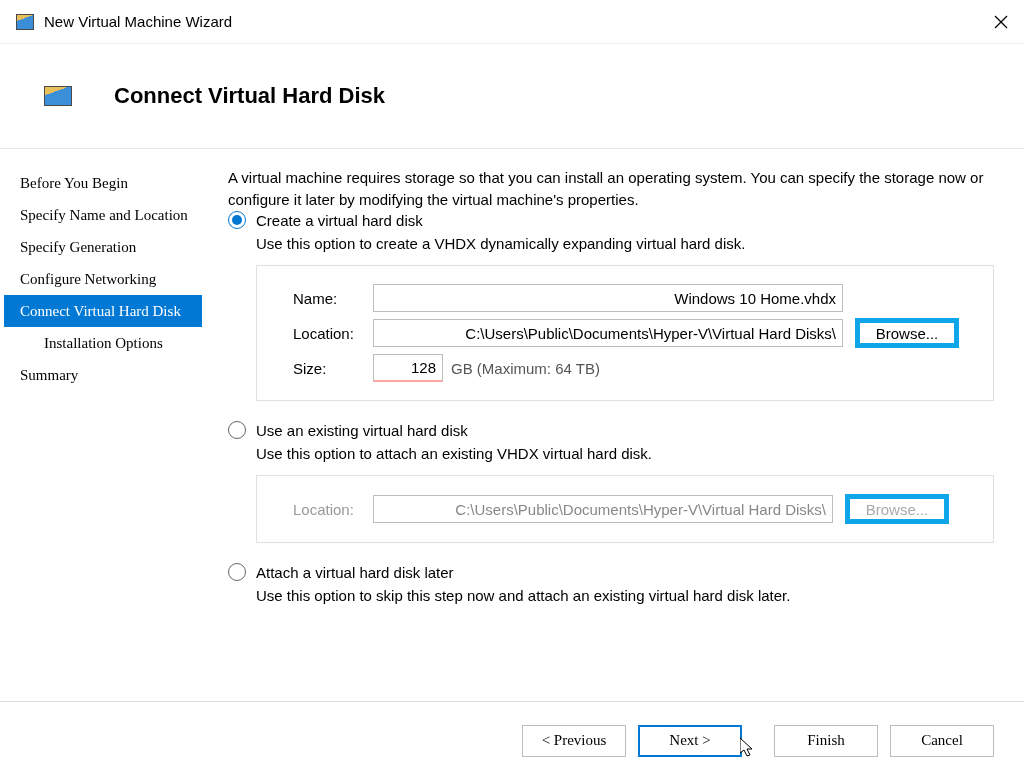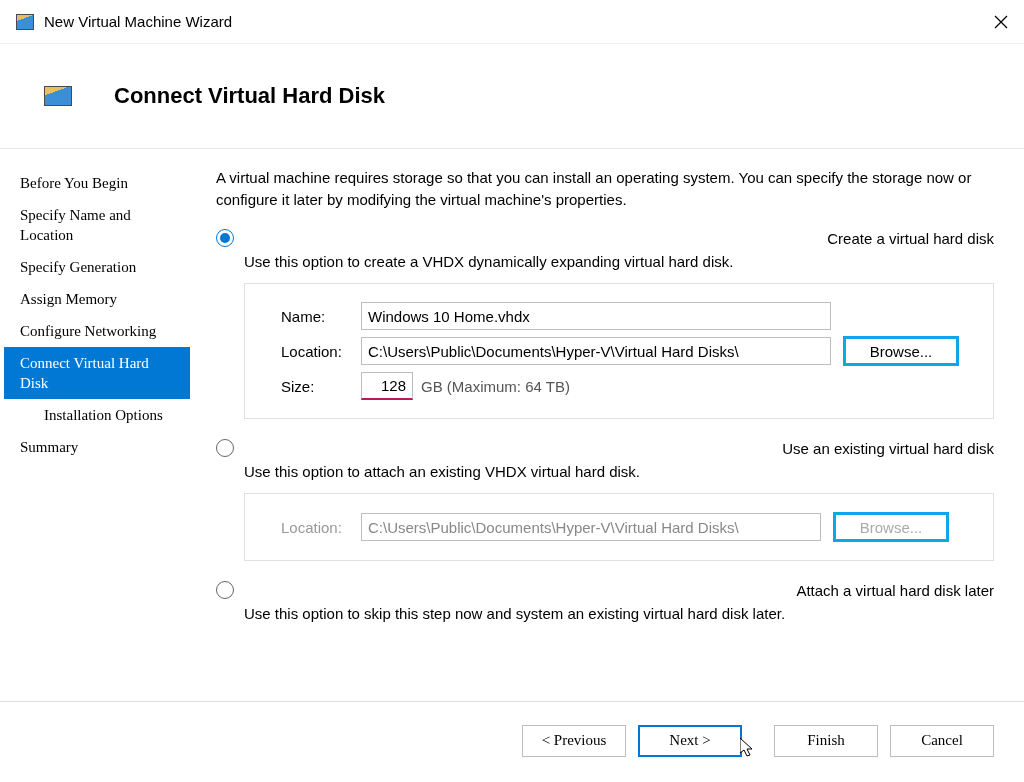--- a/index.html
+++ b/index.html
@@ -18,41 +18,41 @@
     .divider-h { height: 1px; background: #e8e8e8; }
 
     .content { display:flex; height: 552px; }
 
     .sidebar { width: 245px; padding-top: 18px; padding-left: 4px; }
     .sidebar-item { font-size: 15px; color: #000; padding: 6px 14px 6px 16px; line-height: 20px; cursor:pointer;font-family:Liberation Serif, serif; }
     .sidebar-item.indent { padding-left: 40px; }
     .sidebar-item.selected { background: #0078d4; color: #fff; }
 
     .main { flex:1; padding: 18px 30px 0 26px; font-size: 15px; color:#000; }
-    .intro { line-height: 22px; margin-bottom: 18px; }
+    .intro { line-height: 22px; }
 
-    .radio-row { display:flex; align-items:center; margin-bottom:4px;justify-content:space-between; }
+    .radio-row { display:flex; align-items:center; margin-bottom:4px; }
     .radio { width:18px; height:18px; border:1.5px solid #666; border-radius:50%; margin-right:10px; display:flex; align-items:center; justify-content:center; cursor:pointer; flex-shrink:0;}
     .radio.checked { border-color:#0078d4; }
     .radio.checked::after { content:''; width:10px; height:10px; background:#0078d4; border-radius:50%; }
     .radio-label { font-size:15px; }
     .option-desc { margin-left:28px; color:#000; margin-bottom:10px; line-height:22px; }
 
     .form-box { border:1px solid #e0e0e0; padding:12px 18px 12px 20px; margin-left:28px; margin-bottom:20px; }
     .field-row { display:flex; align-items:center; margin:6px 16px; }
     .field-label { width:80px; font-size:15px; }
     .field-label.disabled { color:#999; }
-    .text-input { border:1px solid #bdbdbd; height:28px; padding:0 6px; font-size:15px; background:#fff; }
+    .text-input { border:1px solid #bdbdbd; height:28px; padding:0 6px; font-size:15px; background:#fff;text-align:right; }
     .text-input.disabled { color:#888; background:#fff; }
     .name-input { width:470px; }
     .loc-input { width:470px; }
     .loc-input2 { width:460px; }
-    .size-input { width:52px; text-align:right; border-bottom:2px solid #be185d; }
+    .size-input { width:70px; text-align:right; border-bottom:2px solid #fca5a5; }
     .size-suffix { margin-left:8px; color:#555; }
-    .browse-btn { width:116px; height:30px; border:3px solid #0ea5e9; background:#fff; font-size:15px; margin-left:12px; cursor:pointer; }
+    .browse-btn { width:104px; height:30px; border:5px solid #0ea5e9; background:#fff; font-size:15px; margin-left:12px; cursor:pointer; }
     .browse-btn.disabled { color:#aaa; }
 
     .footer { height: 78px; border-top:1px solid #dedede; display:flex; align-items:center; justify-content:flex-end; padding-right:30px; gap:12px; }
     .footer-btn { min-width:104px; height:32px; border:1px solid #bdbdbd; background:#fff; font-size:15px; cursor:pointer; padding: 0 16px; font-family: Liberation Serif, serif; }
     .footer-btn.primary { border:2px solid #0078d4; }
     .footer-spacer-small { width:8px; }
 
     .cursor-img { position:absolute; left:740px; top:738px; pointer-events:none; }
   </style>
 </head>
@@ -74,21 +74,20 @@
   <div class="header-title">Connect Virtual Hard Disk</div>
 </div>
 <div class="divider-h"></div>
 
 <div class="content">
 
   <div class="sidebar">
     <div class="sidebar-item">Before You Begin</div>
     <div class="sidebar-item">Specify Name and Location</div>
     <div class="sidebar-item">Specify Generation</div>
-    <div class="sidebar-item">Assign Memory</div>
     <div class="sidebar-item">Configure Networking</div>
     <div class="sidebar-item selected">Connect Virtual Hard Disk</div>
     <div class="sidebar-item indent">Installation Options</div>
     <div class="sidebar-item">Summary</div>
   </div>
 
   <div class="main">
     <div class="intro">A virtual machine requires storage so that you can install an operating system. You can specify the storage now or configure it later by modifying the virtual machine's properties.</div>
 
     <div class="radio-row">
@@ -123,21 +122,21 @@
         <div class="field-label disabled">Location:</div>
         <input class="text-input loc-input2 disabled" disabled="" value="C:\Users\Public\Documents\Hyper-V\Virtual Hard Disks\" style="">
         <button class="browse-btn disabled" disabled="">Browse...</button>
       </div>
     </div>
 
     <div class="radio-row">
       <div class="radio"></div>
       <div class="radio-label">Attach a virtual hard disk later</div>
     </div>
-    <div class="option-desc">Use this option to skip this step now and system an existing virtual hard disk later.</div>
+    <div class="option-desc">Use this option to skip this step now and attach an existing virtual hard disk later.</div>
   </div>
 </div>
 
 <div class="footer">
   <button class="footer-btn">&lt; Previous</button>
   <button class="footer-btn primary">Next &gt;</button>
   <div class="footer-spacer-small"></div>
   <button class="footer-btn">Finish</button>
   <button class="footer-btn">Cancel</button>
 </div>

